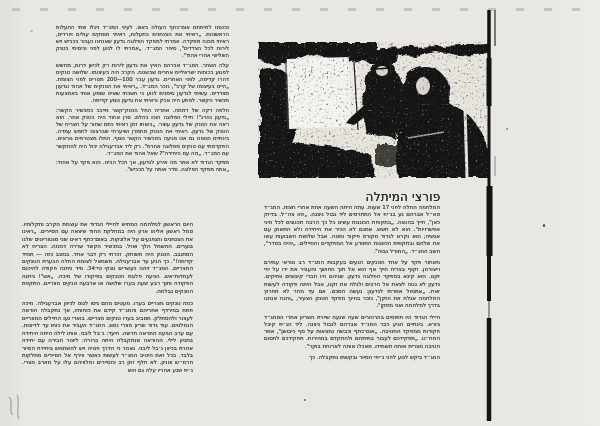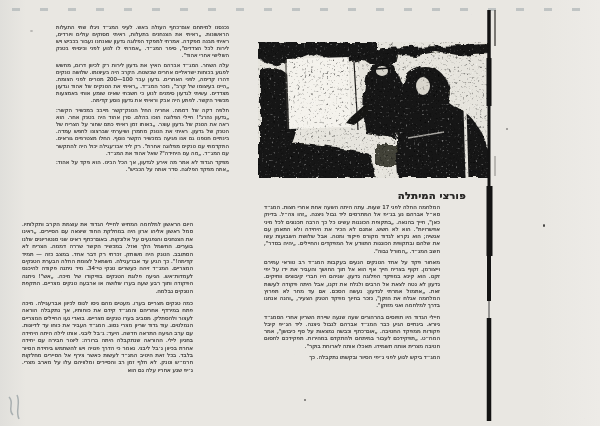--- a/index.html
+++ b/index.html
@@ -15,22 +15,22 @@
   }
   .col { position:absolute; direction:rtl; text-align:justify; color:#474645; }
   .col p { margin:0; text-shadow:0 0.1px 0.35px rgba(70,68,66,0.85); }
   #col-left-top   { left:56px;  top:24px;  width:173px; font-size:5.4px; line-height:7.1px; }
   #col-left-top p { margin-bottom:2.5px; }
   #col-right      { left:264px; top:204px; width:176px; font-size:5.5px; line-height:7.25px; }
   #col-right p    { margin-bottom:4px; }
   #col-left-bottom   { left:22px; top:221px; width:171px; font-size:5.5px; line-height:7.4px; }
   #col-left-bottom p { margin-bottom:5px; }
   .heading {
-    position:absolute; left:340px; top:190px; width:126px; text-align:right;
-    direction:rtl; font-size:10px; font-weight:bold; letter-spacing:.2px; color:#2b2a28;
+    position:absolute; left:340px; top:190px; width:126px; text-align:center;
+    direction:rtl; font-size:12px; font-weight:normal; letter-spacing:.2px; color:#2b2a28;
     text-shadow:0 0 0.3px #2b2a28;
   }
   .photo  { position:absolute; left:258px; top:42px; }
   .gutter { position:absolute; left:482px; top:6px; }
   .smudge { position:absolute; left:4px;  top:394px; }
   .grain-overlay { position:absolute; left:0; top:0; pointer-events:none; }
   .speck { position:absolute; border-radius:50%; }
   #speck-1 { left:543px; top:224px; width:2px; height:3px; background:#3c3b39; }
   #speck-2 { left:304px; top:399px; width:2px; height:2px; background:#6a6966; }
   #speck-3 { left:30px;  top:30px;  width:3px; height:2px; background:#b9b7b3; }

